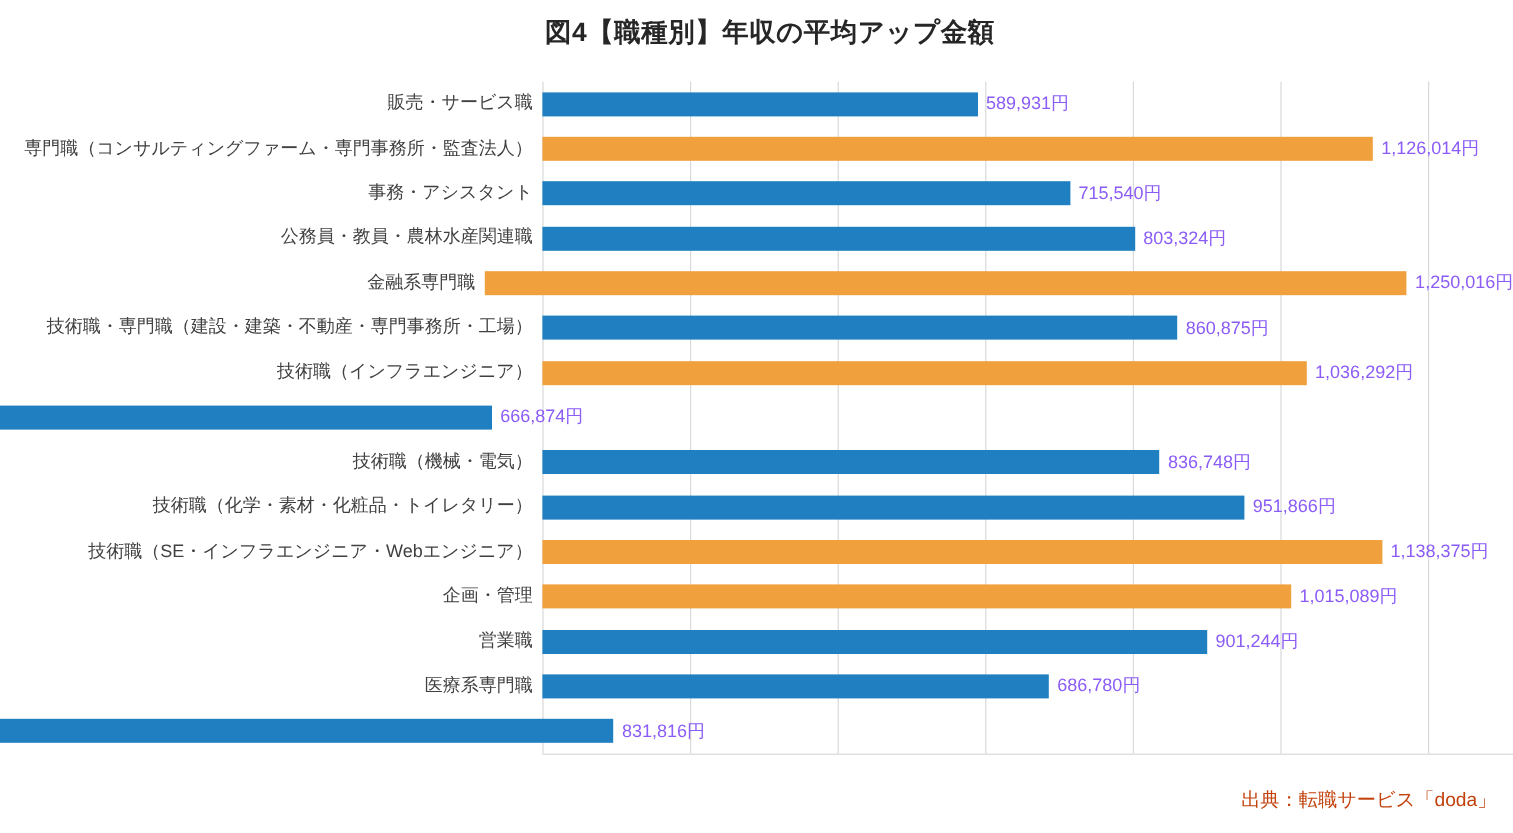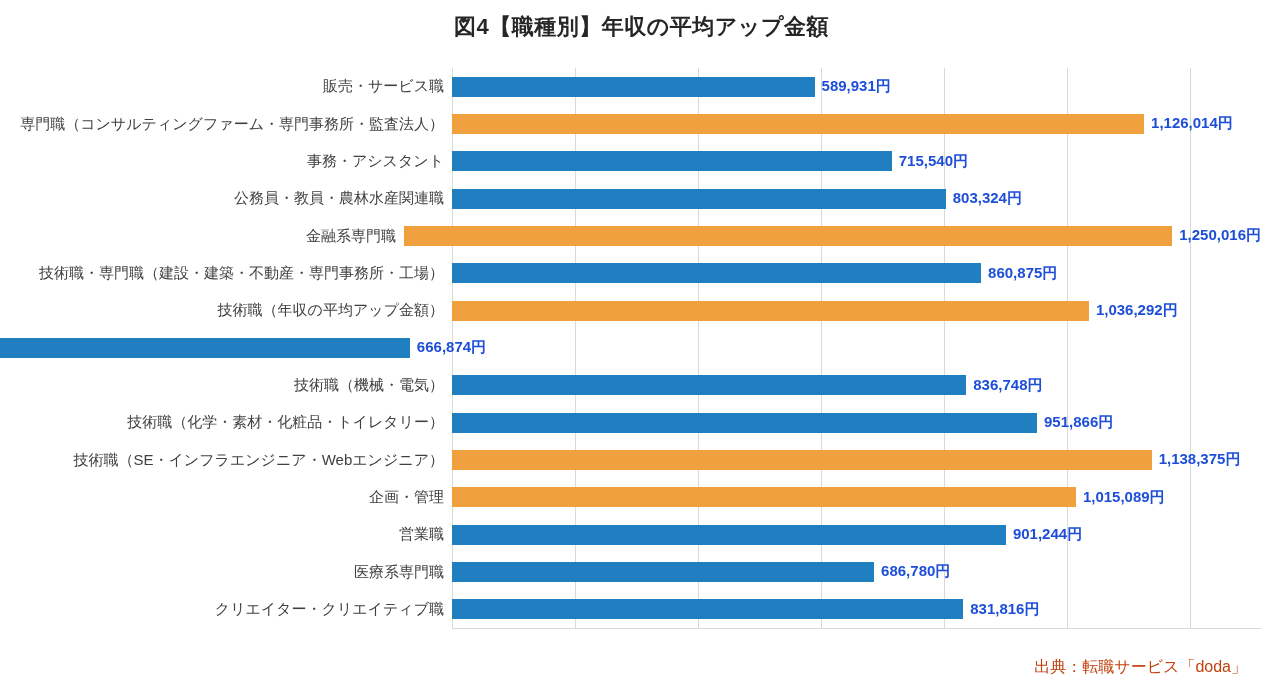--- a/index.html
+++ b/index.html
@@ -68,22 +68,22 @@
   }
   .bar {
     height: 20px;
     background: #1f7fc0;
   }
   .bar.alt {
     background: #f0a03c;
   }
   .bar-value {
     font-size: 15px;
-    font-weight: bold;
-    color: #1d4ed8;
+    font-weight: normal;
+    color: #8b5cf6;
     margin-left: 7px;
     white-space: nowrap;
   }
   .gridlines {
     position: absolute;
     left: 452px;
     top: 0;
     right: 0;
     height: 560px;
     pointer-events: none;
@@ -165,21 +165,21 @@
         </div>
       </div>
       <div class="row">
         <div class="cat-label">技術職・専門職（建設・建築・不動産・専門事務所・工場）</div>
         <div class="bar-area">
           <div class="bar" style="width: 529.107px; background: rgb(31, 127, 192);"></div>
           <div class="bar-value">860,875円</div>
         </div>
       </div>
       <div class="row">
-        <div class="cat-label">技術職（年収の平均アップ金額）</div>
+        <div class="cat-label">技術職（インフラエンジニア）</div>
         <div class="bar-area">
           <div class="bar alt" style="width: 636.921px; background: rgb(240, 160, 60);"></div>
           <div class="bar-value">1,036,292円</div>
         </div>
       </div>
       <div class="row">
         <div class="bar-area">
           <div class="bar" style="width: 409.871px; background: rgb(31, 127, 192);"></div>
           <div class="bar-value">666,874円</div>
         </div>
@@ -220,21 +220,20 @@
         </div>
       </div>
       <div class="row">
         <div class="cat-label">医療系専門職</div>
         <div class="bar-area">
           <div class="bar" style="width: 422.106px; background: rgb(31, 127, 192);"></div>
           <div class="bar-value">686,780円</div>
         </div>
       </div>
       <div class="row">
-        <div class="cat-label">クリエイター・クリエイティブ職</div>
         <div class="bar-area">
           <div class="bar" style="width: 511.247px; background: rgb(31, 127, 192);"></div>
           <div class="bar-value">831,816円</div>
         </div>
       </div>
     </div>
   <div class="axis-base"></div>
 </div>
 
 <div class="source">出典：転職サービス「doda」</div>

